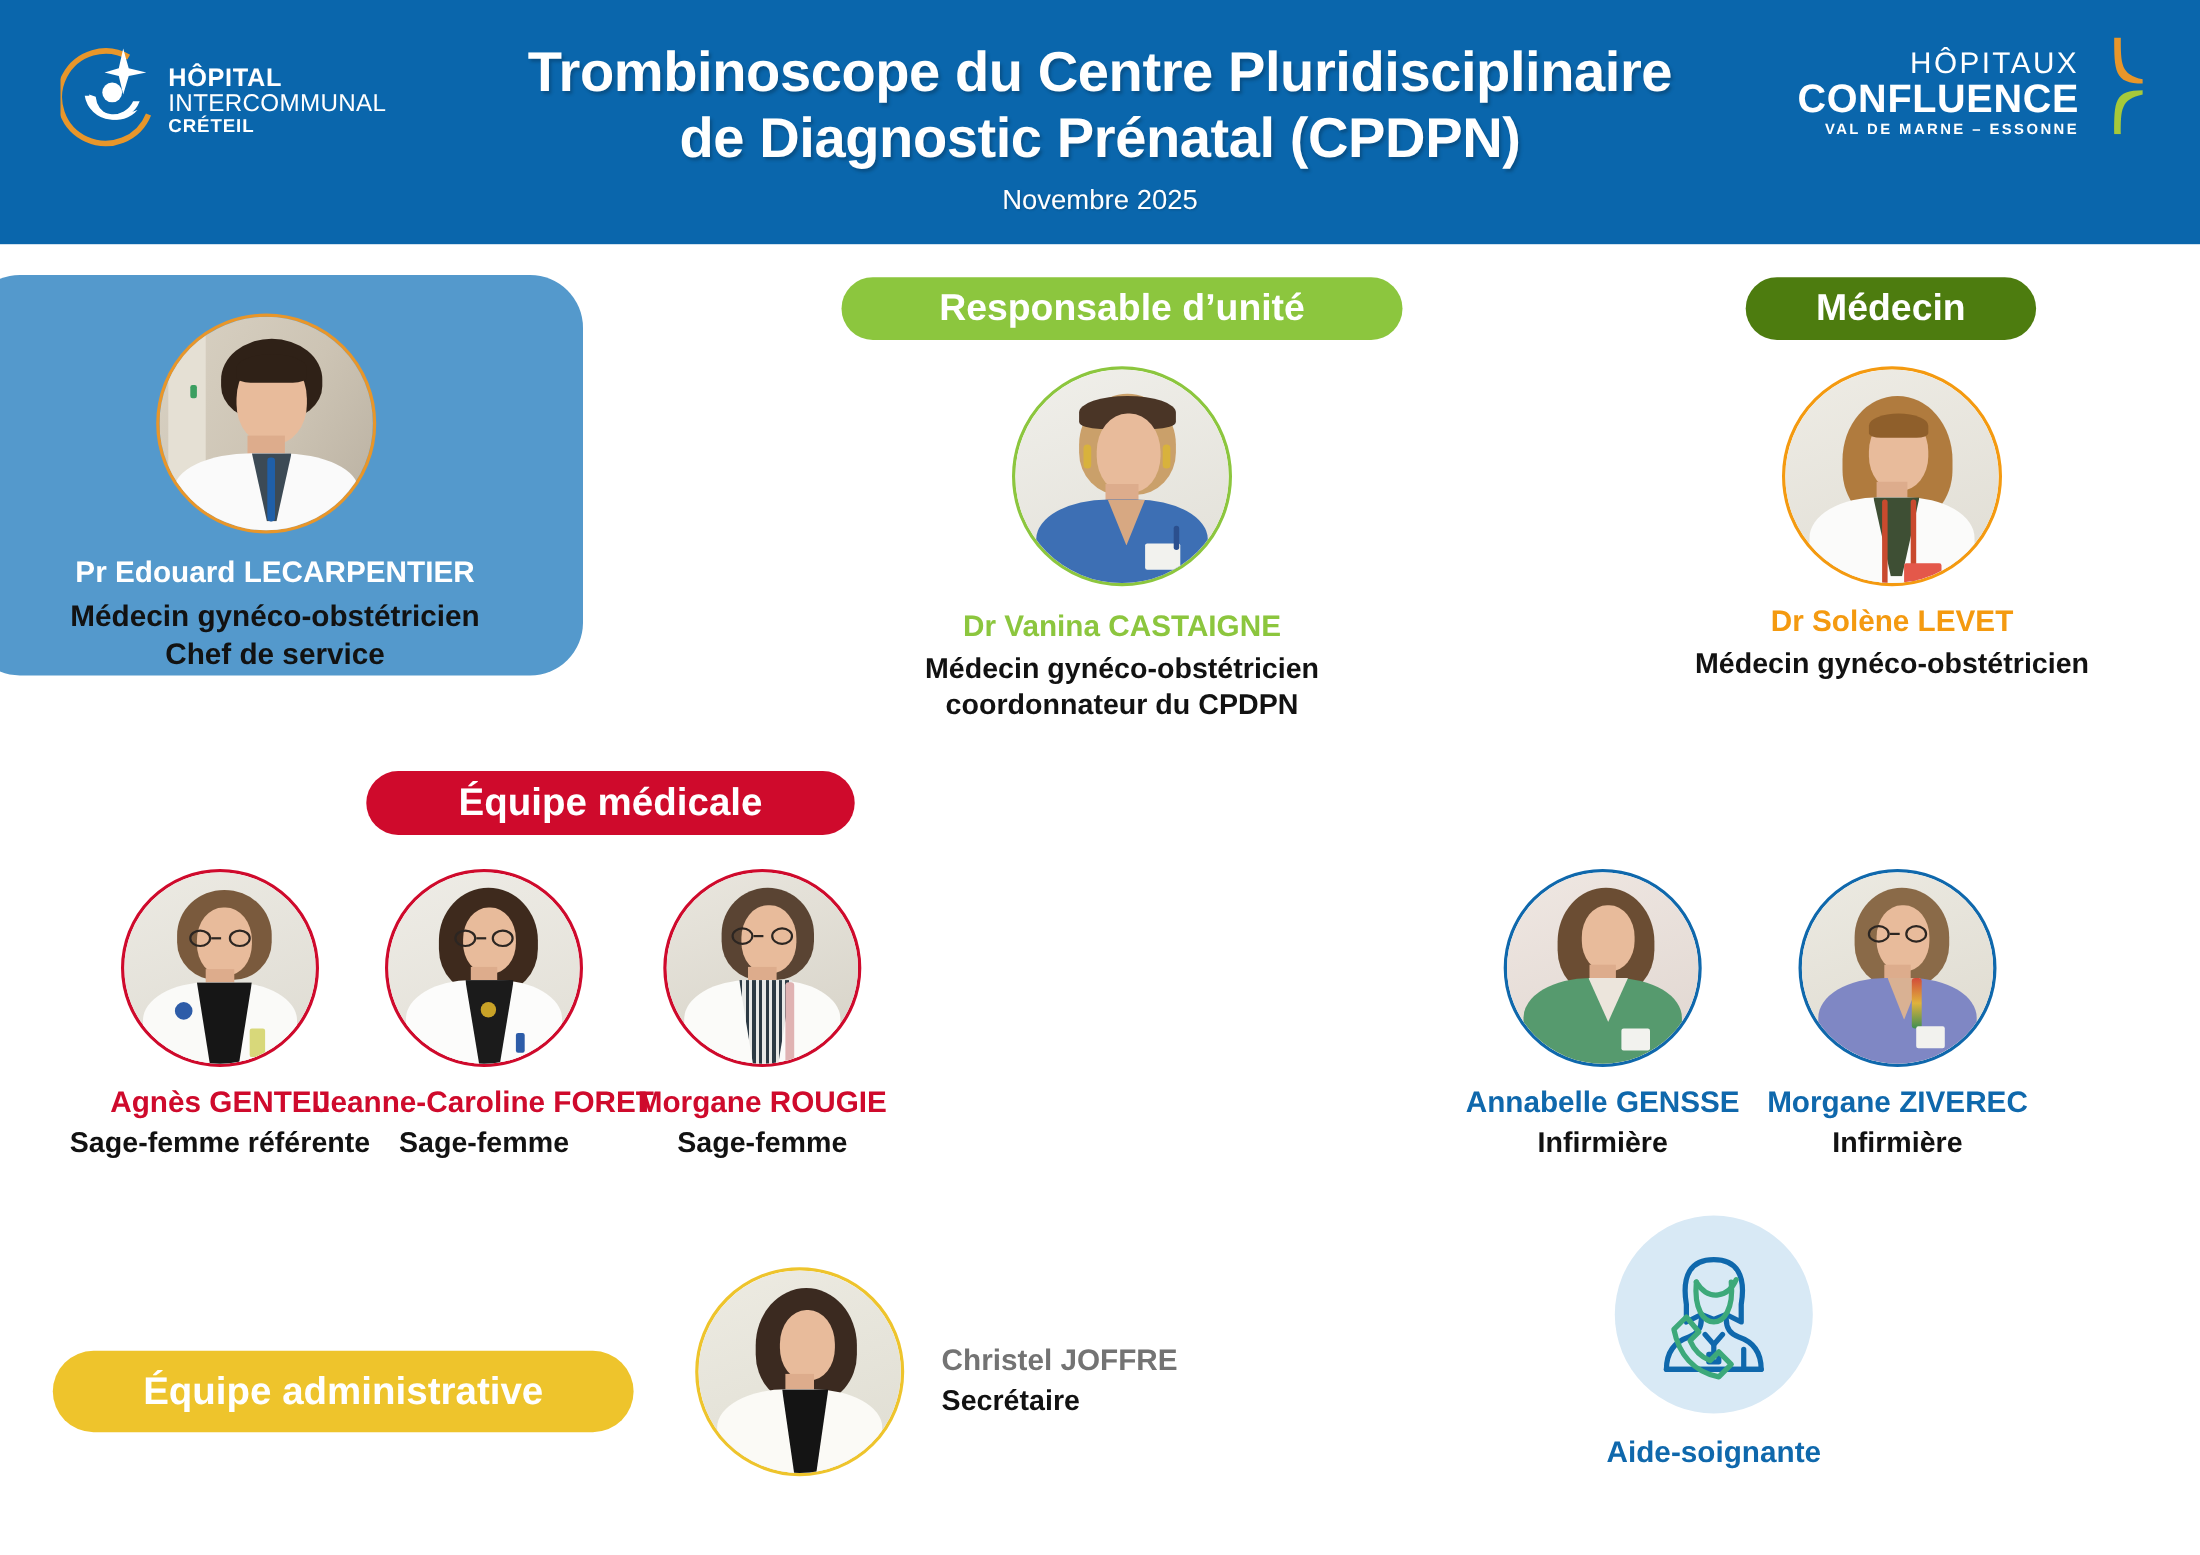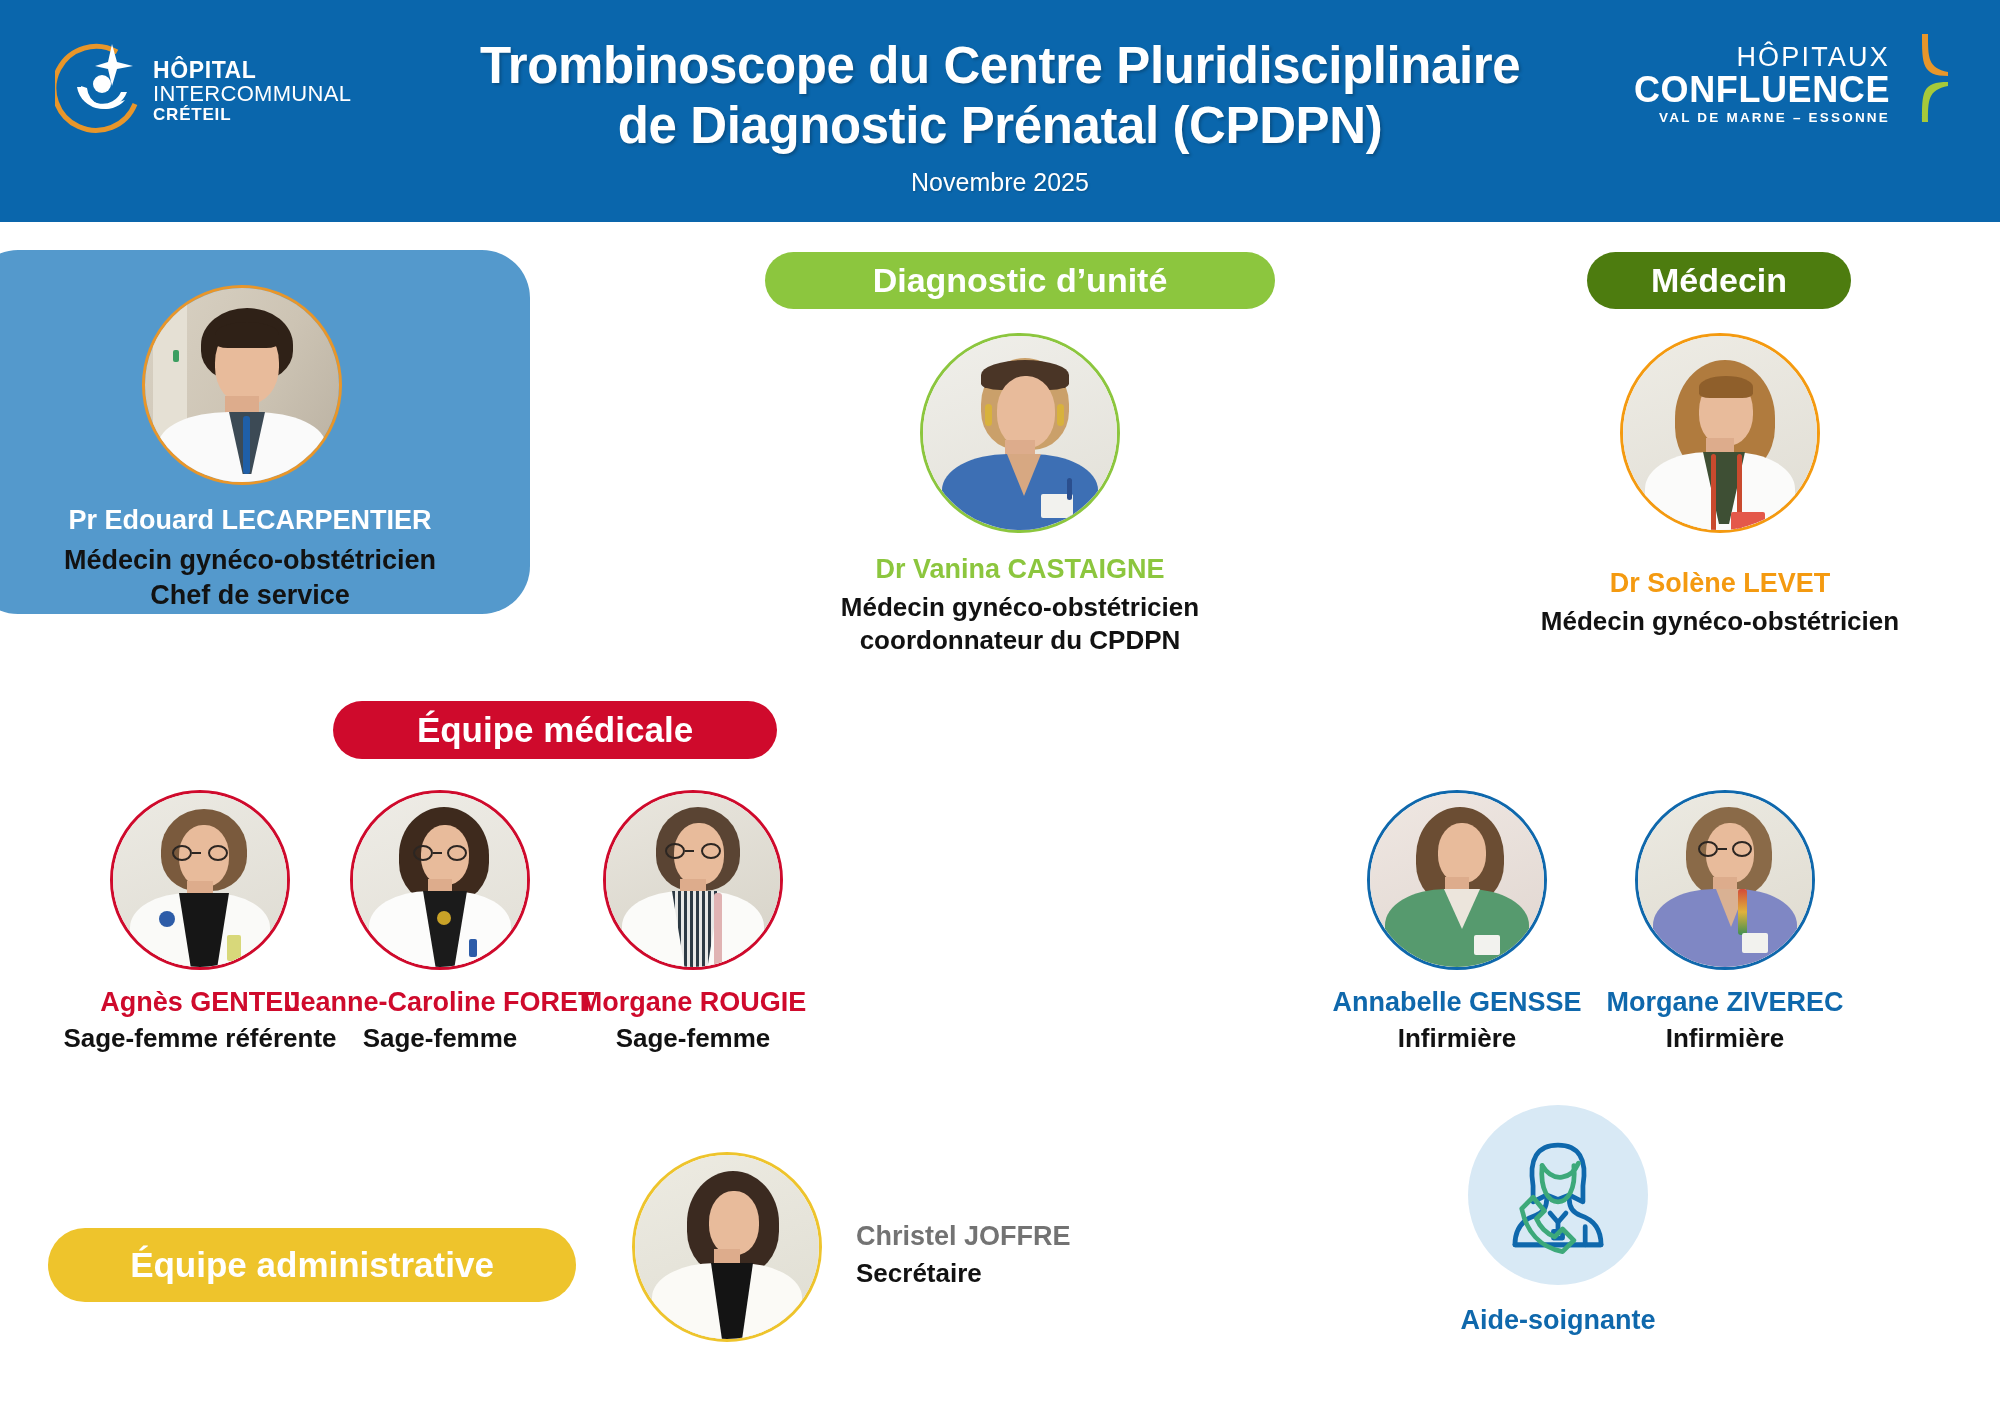--- a/index.html
+++ b/index.html
@@ -167,21 +167,21 @@
         <div style="position:absolute;left:98px;top:128px;width:7px;height:58px;background:#1f5fa8;border-radius:3px"></div>
       </div>
     </div>
     <div class="chef-name">Pr Edouard LECARPENTIER</div>
     <div class="chef-role">
       <div>Médecin gynéco-obstétricien</div>
       <div>Chef de service</div>
     </div>
   </div>
 
-  <div class="chip chip-green" style="left:765px;top:252px;width:510px;height:57px;font-size:34px;">Diagnostic d’unité</div>
+  <div class="chip chip-green" style="left:765px;top:252px;width:510px;height:57px;font-size:34px;">Responsable d’unité</div>
 
   <div class="person" style="left:830px;top:333px;width:380px;">
     <div class="avatar" style="width:200px;height:200px;border:3px solid #8cc63e;">
       <div class="ph">
         <div class="bg" style="background:linear-gradient(160deg,#f0efea 0%,#e2e0d8 100%)"></div>
         <div class="hair" style="left:58px;top:22px;width:88px;height:92px;background:#caa06a"></div>
         <div style="position:absolute;left:58px;top:24px;width:88px;height:30px;background:#4a3526;border-radius:50% 50% 22% 22%"></div>
         <div class="face" style="left:74px;top:40px;width:58px;height:72px;"></div>
         <div style="position:absolute;left:62px;top:68px;width:7px;height:22px;background:#d8b23c;border-radius:4px"></div>
         <div style="position:absolute;left:134px;top:68px;width:7px;height:22px;background:#d8b23c;border-radius:4px"></div>
@@ -209,21 +209,21 @@
         <div class="face" style="left:76px;top:42px;width:54px;height:68px;"></div>
         <div style="position:absolute;left:76px;top:40px;width:54px;height:22px;background:#8f5f2b;border-radius:50% 50% 20% 20%"></div>
         <div class="neck" style="top:102px;width:28px;height:22px;"></div>
         <div class="body" style="top:116px;width:150px;height:88px;background:#fbfbfa"></div>
         <div style="position:absolute;left:80px;top:116px;width:42px;height:72px;background:#3e4f34;clip-path:polygon(0 0,100% 0,62% 100%,38% 100%)"></div>
         <div class="lanyard" style="left:88px;top:118px;height:78px;background:#c94a2e;"></div>
         <div class="lanyard" style="left:114px;top:118px;height:78px;background:#c94a2e;"></div>
         <div class="badge" style="left:108px;top:176px;width:34px;height:22px;background:#e4584a;"></div>
       </div>
     </div>
-    <div class="pname" style="margin-top:34px;font-size:27px;color:#f49a10;text-align:center;">Dr Solène LEVET</div>
+    <div class="pname" style="margin-top:16px;font-size:27px;color:#f49a10;text-align:center;">Dr Solène LEVET</div>
     <div class="prole" style="margin-top:6px;font-size:26px;">
       <div>Médecin gynéco-obstétricien</div>
     </div>
   </div>
 
   <div class="chip chip-red" style="left:333px;top:701px;width:444px;height:58px;font-size:35px;">Équipe médicale</div>
 
   <div class="person" style="left:20px;top:790px;width:360px;">
     <div class="avatar" style="width:180px;height:180px;border:3px solid #cf0a2c;">
       <div class="ph">

